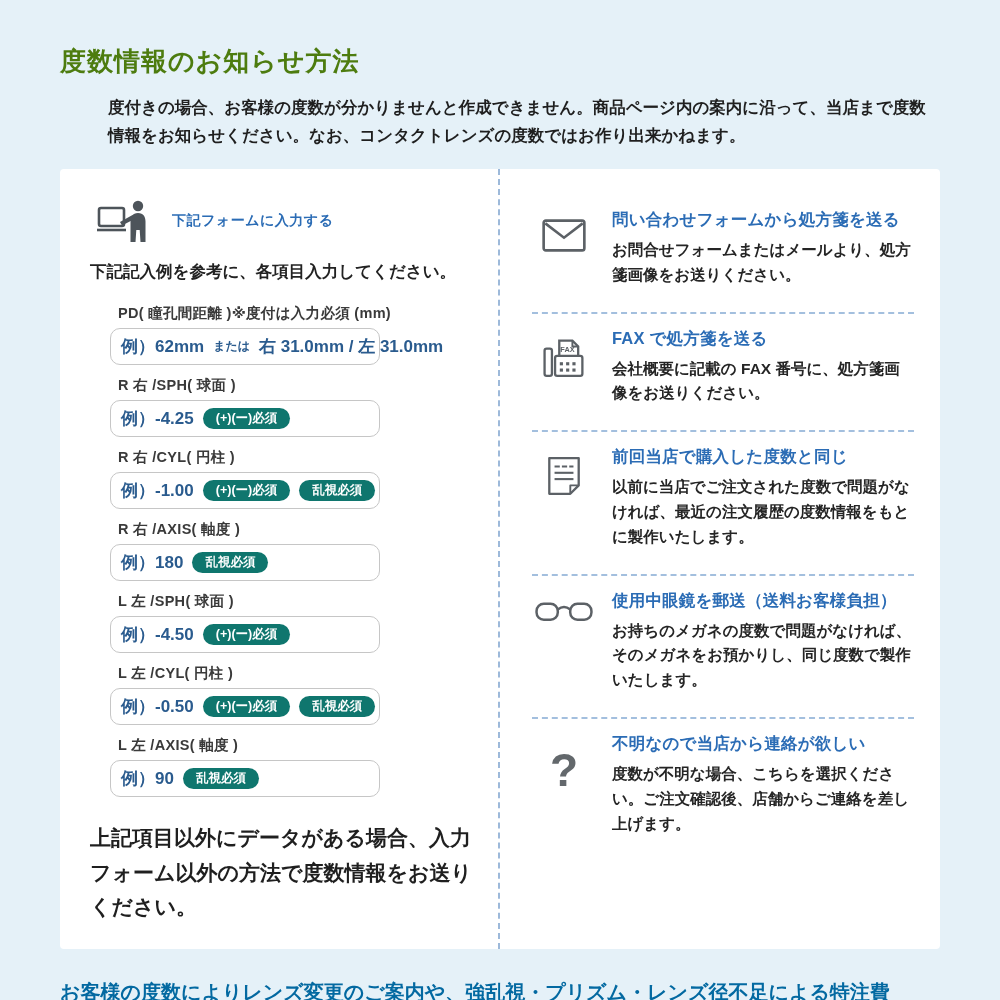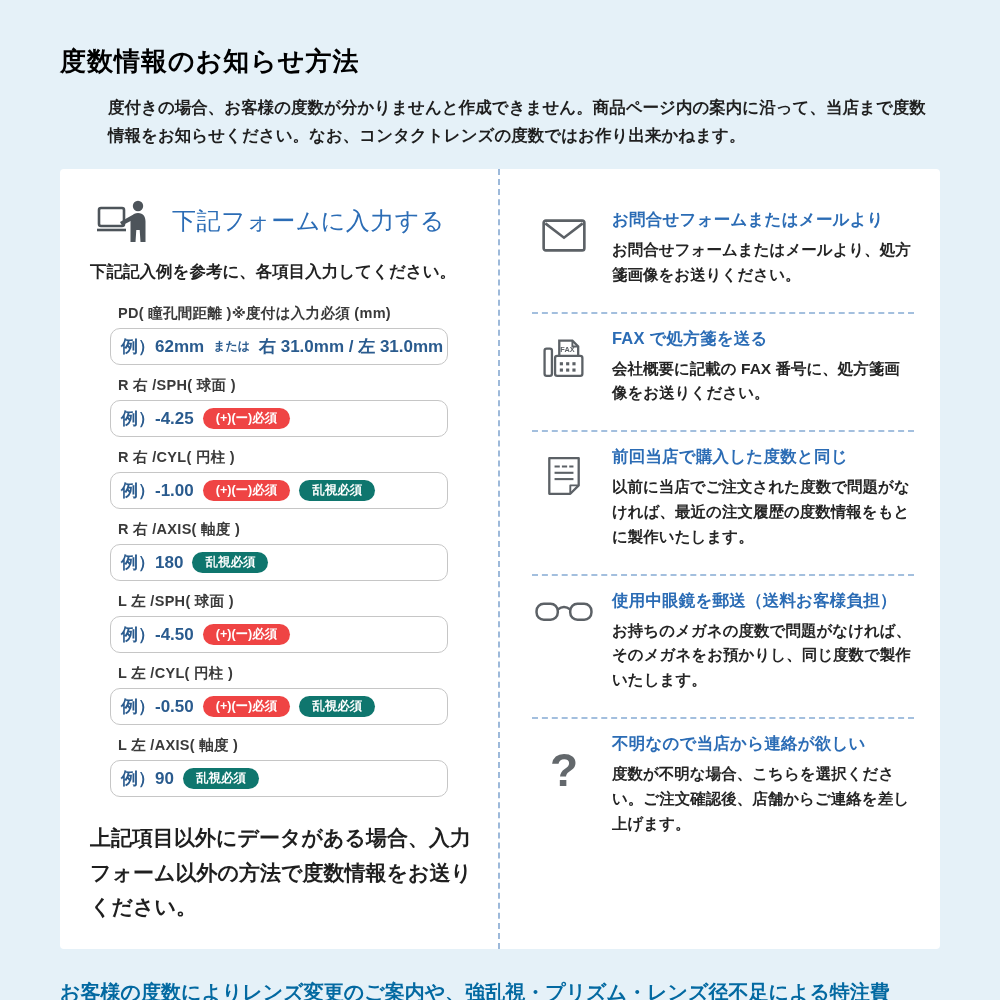--- a/index.html
+++ b/index.html
@@ -5,21 +5,21 @@
   * { margin:0; padding:0; box-sizing:border-box; }
   html,body { width:1000px; height:1000px; }
   body {
     background:#e5f1f8;
     font-family:"Liberation Sans","DejaVu Sans",sans-serif;
     color:#2b2b2b;
     overflow:hidden;
   }
   .top { padding:44px 60px 0 60px; }
   .page-title {
-    font-size:26px; font-weight:bold; color:#000000; letter-spacing:1px;
+    font-size:26px; font-weight:bold; color:#4d7c0f; letter-spacing:1px;
   }
   .intro {
     margin-top:14px; font-size:16.5px; line-height:1.7; font-weight:600; color:#1f1f1f;margin-left:48px;
   }
   .panel {
     margin:20px 60px 0 60px;
     background:#ffffff;
     border-radius:4px;
     display:flex;
     min-height:714px;
@@ -29,42 +29,42 @@
     border-right:2px dashed #9db9da;
     padding:28px 20px 24px 30px;
   }
   .col-right {
     width:50%;
     padding:26px 26px 24px 32px;
   }
   
   .form-head { display:flex; align-items:center; gap:20px; margin-left:6px; }
   .form-head .hicon { width:56px; height:48px; display:flex; align-items:center; justify-content:center; }
-  .form-head-title { font-size:24px; font-weight:normal; color:#2b6cb5; letter-spacing:0.5px; }
+  .form-head-title { font-size:14px; font-weight:bold; color:#2b6cb5; letter-spacing:0.5px; }
   .form-sub { margin-top:16px; font-size:16.5px; font-weight:600; color:#222; }
   .form-rows { margin-top:20px; margin-left:20px; }
   .frow { margin-bottom:10px; }
   .flabel {
     font-size:14.5px; font-weight:bold; color:#3a3a3a;
     margin:0 0 5px 8px; line-height:20px; letter-spacing:0.3px;
   }
   .fbox {
-    width:338px; height:37px;
+    width:270px; height:37px;
     border:1.5px solid #c6c6c6; border-radius:10px;
     background:#fff;
     display:flex; align-items:center; gap:9px;
     padding:0 10px;
   }
   .ex { font-size:17px; font-weight:bold; color:#2a5b8e; white-space:nowrap; }
   .ex-small { font-size:12px; font-weight:bold; color:#2a5b8e; white-space:nowrap; }
   .pill {
     border-radius:999px; color:#fff; font-size:12.5px; font-weight:bold;
     padding:4px 13px; white-space:nowrap; line-height:1;
   }
-  .pill-blue { background:#ef4444; }
+  .pill-blue { background:#0f766e; }
   .pill-orange { background:#0f766e; }
   .form-note {
     margin-top:24px; font-size:21px; font-weight:600; line-height:1.65; color:#1f1f1f;
   }
   
   .method { display:flex; gap:16px; padding:14px 0 24px 0; border-bottom:2px dashed #a3bfde; }
   .method:last-child { border-bottom:none; }
   .m-icon {
     width:64px; flex:0 0 64px; display:flex; justify-content:center; align-items:flex-start;
     padding-top:10px;
@@ -173,21 +173,21 @@
   <div class="col-right">
 
     <div class="method">
       <div class="m-icon">
         <svg width="44" height="33" viewBox="0 0 40 30">
           <rect x="1.5" y="1.5" width="37" height="27" rx="2" fill="none" stroke="#5c6166" stroke-width="2.4"></rect>
           <path d="M3,4 L20,17 L37,4" fill="none" stroke="#5c6166" stroke-width="2.4"></path>
         </svg>
       </div>
       <div>
-        <div class="m-title">お問合せフォームまたはメールより</div>
+        <div class="m-title">問い合わせフォームから処方箋を送る</div>
         <div class="m-body">お問合せフォームまたはメールより、処方箋画像をお送りください。</div>
       </div>
     </div>
 
     <div class="method">
       <div class="m-icon">
         <svg width="42" height="40" viewBox="0 0 40 38">
           <rect x="1.5" y="10" width="7" height="26" rx="2" fill="none" stroke="#5c6166" stroke-width="2.2"></rect>
           <rect x="11.5" y="17" width="26" height="19" rx="2" fill="none" stroke="#5c6166" stroke-width="2.2"></rect>
           <path d="M15.5,17 V2.5 H28 L33.5,8 V17" fill="none" stroke="#5c6166" stroke-width="2.2"></path>

